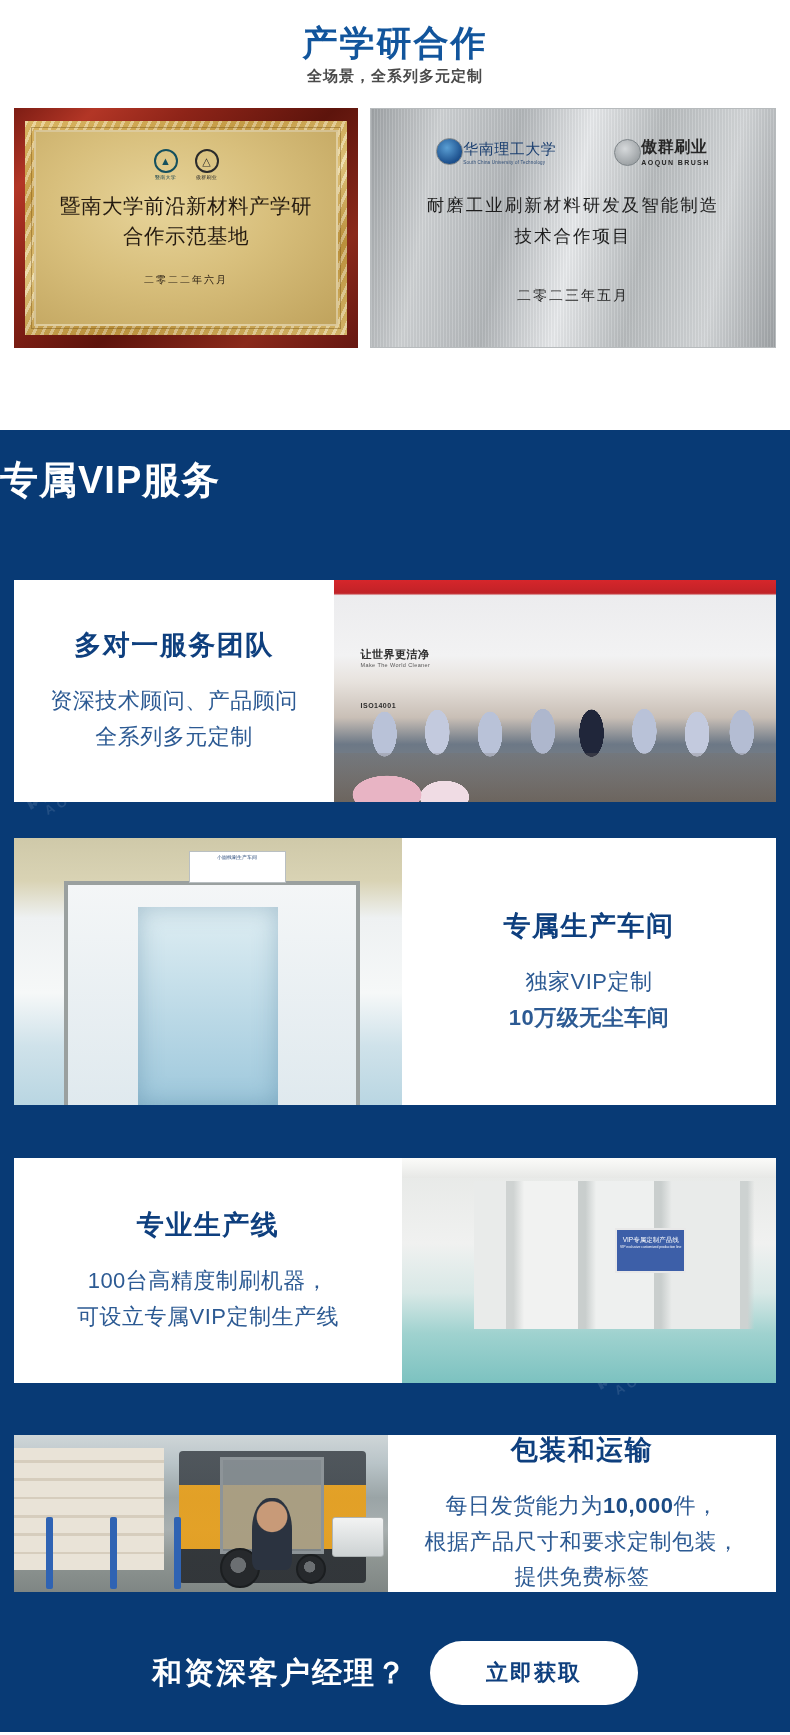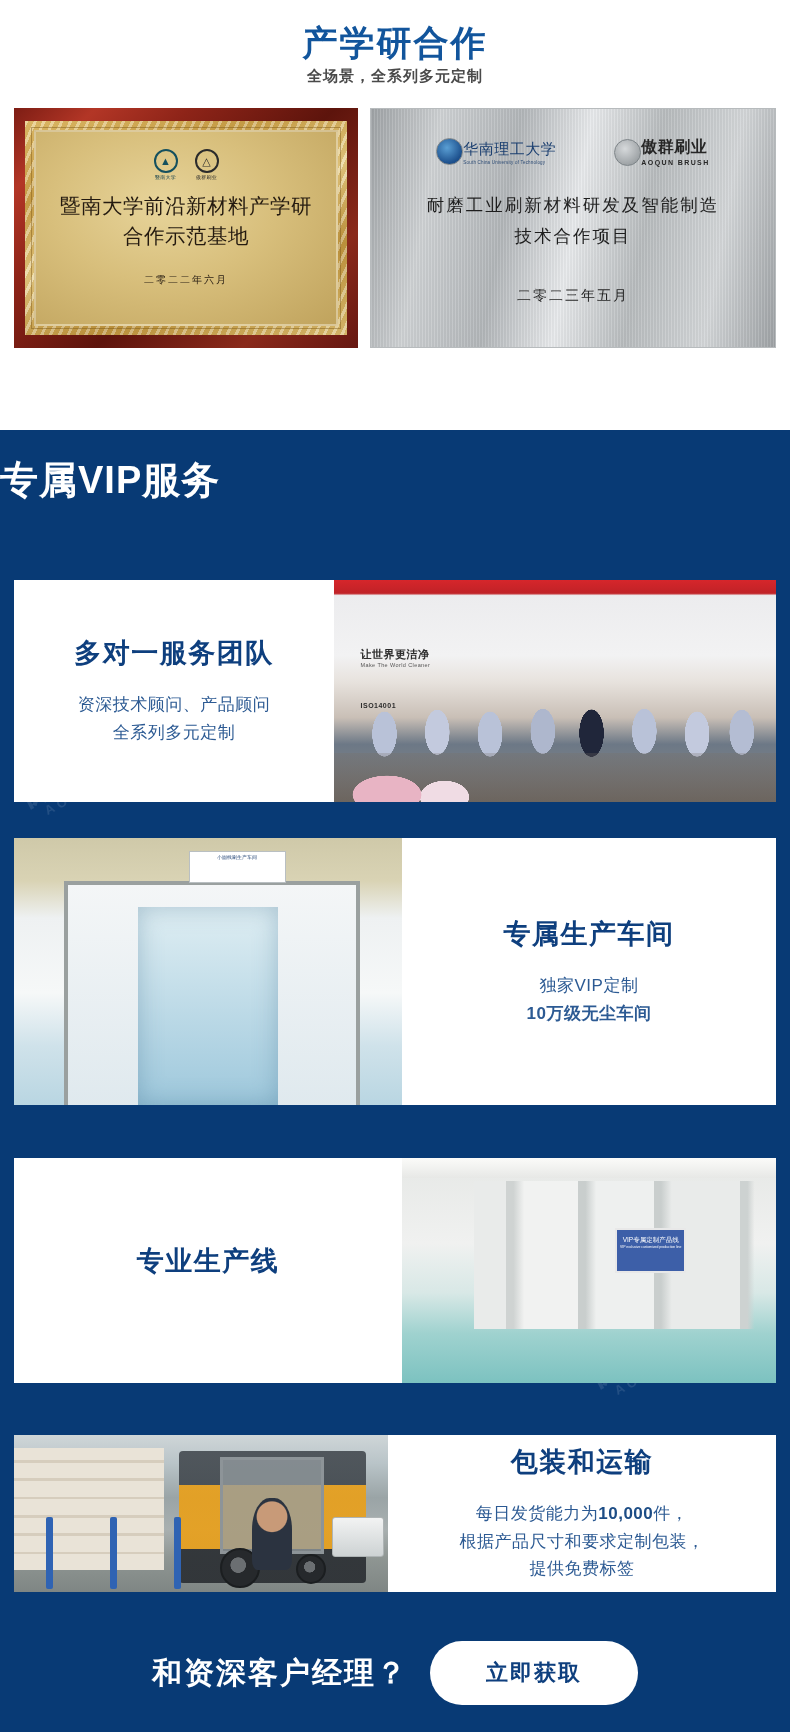--- a/index.html
+++ b/index.html
@@ -224,21 +224,21 @@
   }
   .card .pane-img { position: relative; overflow: hidden; }
   .c-title {
     font-size: 27px;
     font-weight: bold;
     color: #0E3F7E;
     letter-spacing: 1.5px;
     margin-bottom: 20px;
   }
   .c-body {
-    font-size: 17px;
+    font-size: 22px;
     color: #2C5A93;
     line-height: 1.62;
     letter-spacing: .5px;
   }
   .c-body b { font-weight: bold; color: #1C4C85; }
 
   
   .ph { position:absolute; inset:0; }
 
   
@@ -503,20 +503,24 @@
         <div class="c-body">
           <div>独家VIP定制</div>
           <div style="font-weight:bold;">10万级无尘车间</div>
         </div>
       </div>
     </article>
 
     <article class="card" style="top:728px; height:225px;">
       <div class="pane-text" style="width:388px;">
         <div class="c-title">专业生产线</div>
+        <div class="c-body">
+          <div>100台高精度制刷机器，</div>
+          <div>可设立专属VIP定制生产线</div>
+        </div>
       </div>
       <div class="pane-img" style="width:374px;">
         <div class="ph ph-mach"></div>
         <div class="ph-vipsign">
           <span>VIP专属定制产品线</span>
           <small>VIP exclusive customized production line</small>
         </div>
       </div>
     </article>
 

